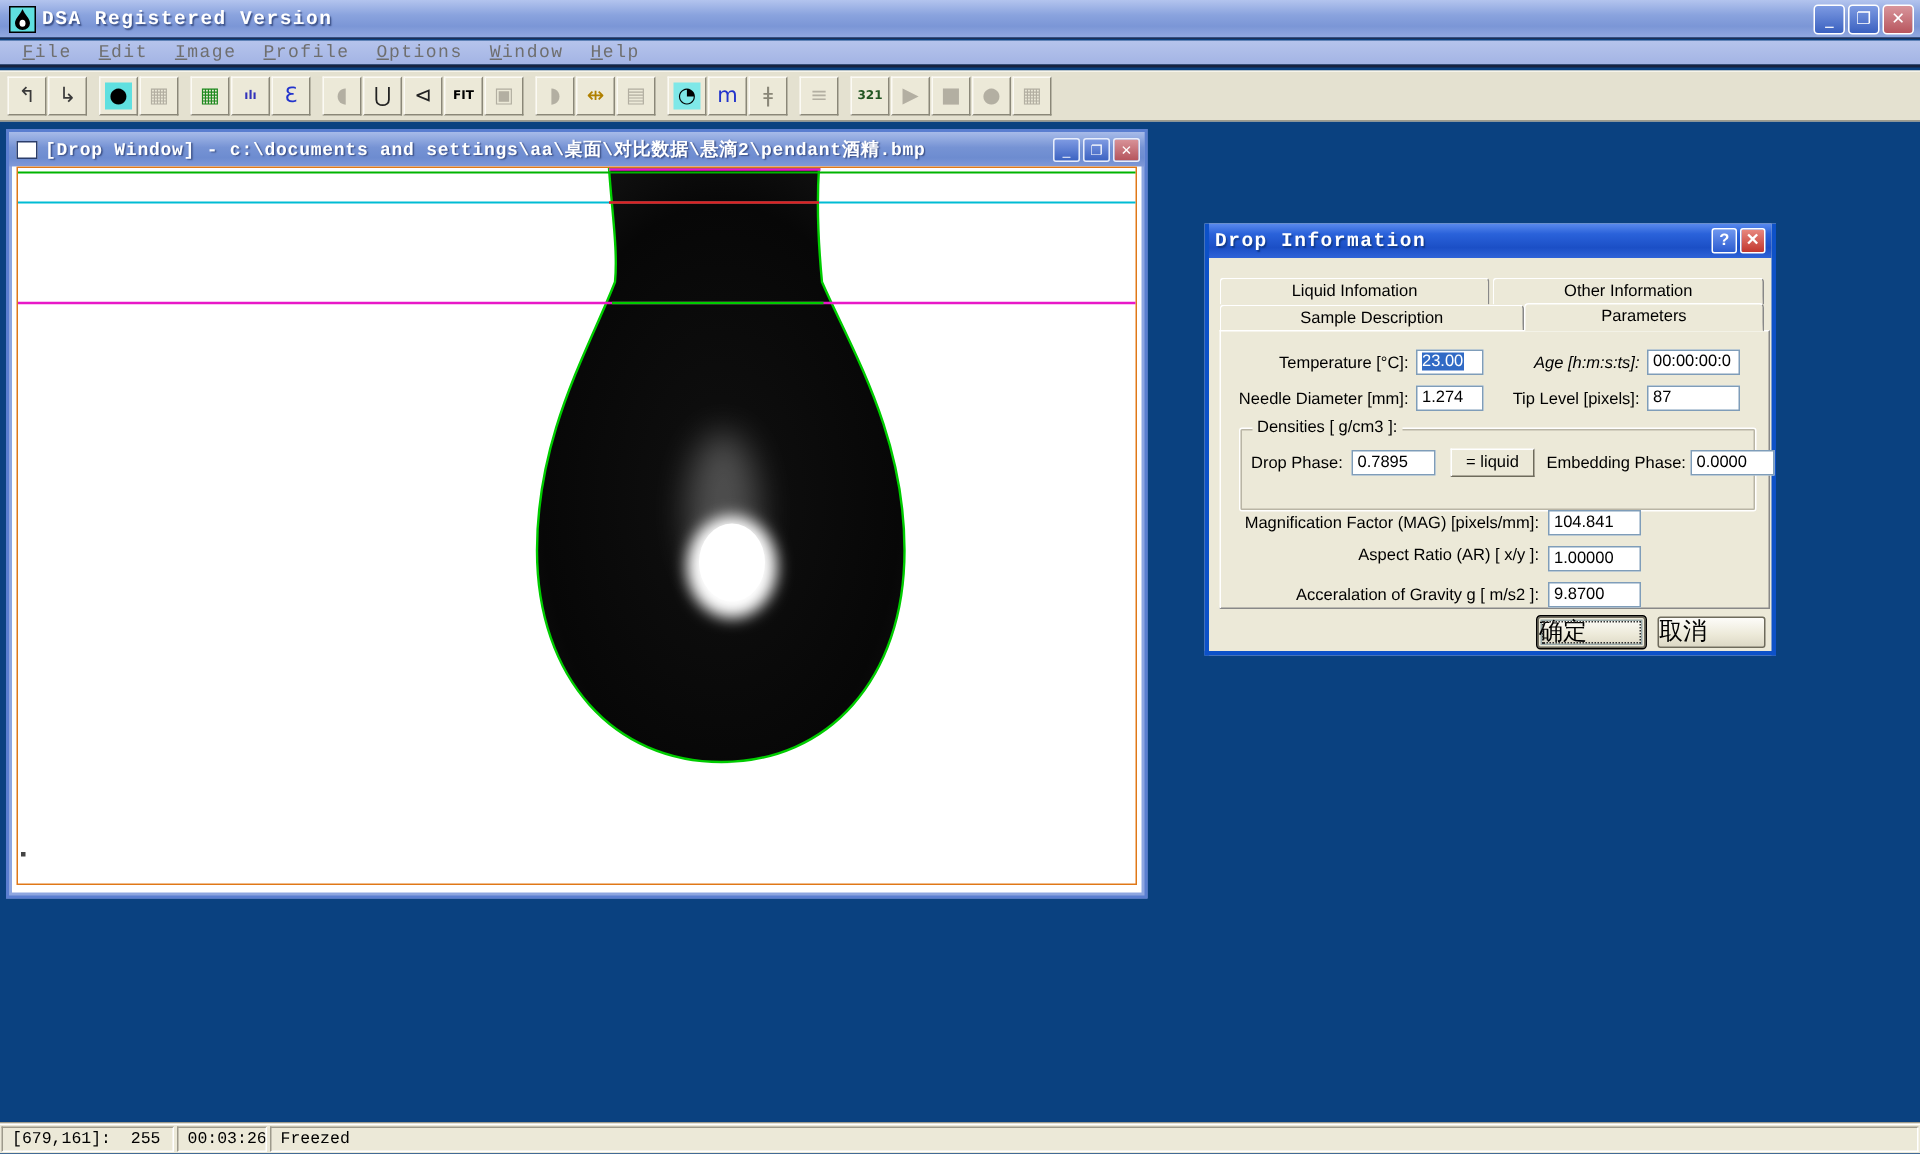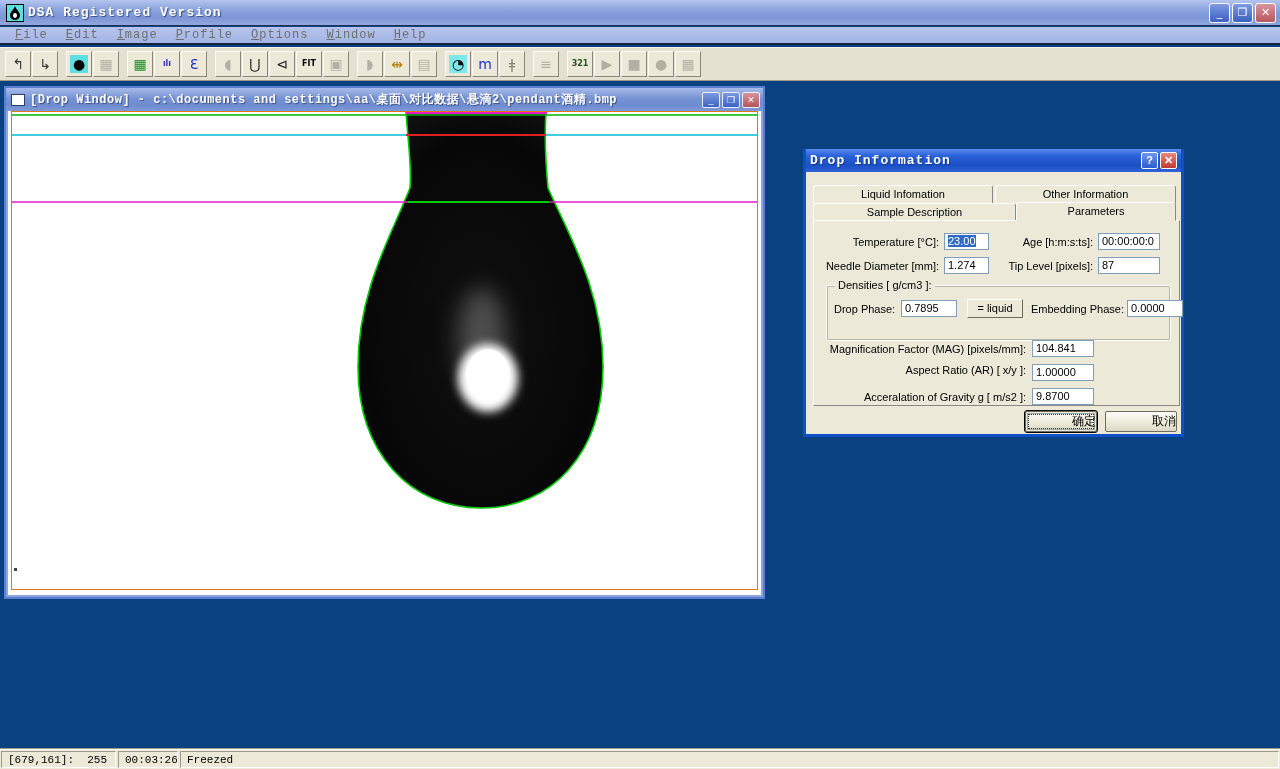--- a/index.html
+++ b/index.html
@@ -88,21 +88,21 @@
   .tbox { position:absolute; background:#fff; border:1px solid #7f9db9; font-size:11px;
     padding:1px 3px; height:17px; line-height:13px; color:#000; overflow:hidden; white-space:nowrap; }
   .tbox .sel { background:#316ac5; color:#fff; }
   .groupbox { position:absolute; border:1px solid #fff; outline:1px solid #b9b5a5; outline-offset:-2px;
     border-radius:2px; }
   .groupbox legend, .gb-caption { position:absolute; top:-7px; left:8px; background:#ece9d8;
     font-size:11px; padding:0 3px; }
   .small-btn { position:absolute; background:#ece9d8; border:1px solid; border-color:#fff #6e6b5c #6e6b5c #fff;
     font-size:11px; text-align:center; }
   .dlg-push { position:absolute; height:21px; width:72px; background:linear-gradient(180deg,#fdfcf9,#ece9d8 60%,#dcd8c5);
-    border:1px solid #6e6b5c; border-radius:2px; font-size:12px; text-align:right; line-height:19px;
+    border:1px solid #6e6b5c; border-radius:2px; font-size:16px; text-align:left; line-height:19px;
     font-family:"Liberation Sans", sans-serif; }
   .dlg-push.default { outline:1px solid #000; outline-offset:0px; box-shadow:inset 0 0 0 1px #ece9d8, inset 0 0 0 2px #9aa; }
   .dlg-push.default::after { content:""; position:absolute; inset:2px; border:1px dotted #333; }
 
   
   .statusbar { position:absolute; left:0; bottom:0; width:1280px; height:20px; background:#ece9d8;
     border-top:1px solid #fff; box-shadow:0 -1px 0 #9d9a8b; display:flex; align-items:stretch; }
   .sb-panel { border:1px solid; border-color:#9d9a8b #fff #fff #9d9a8b; margin:1px 1px 1px 1px;
     font-family:"Liberation Mono", monospace; font-size:11px; line-height:16px; padding:0 6px;
     white-space:pre; color:#000; overflow:hidden; }
@@ -277,21 +277,21 @@
 
   <div class="tab" style="left:7px; top:36px; width:180px;">Liquid Infomation</div>
   <div class="tab" style="left:189px; top:36px; width:181px;">Other Information</div>
   <div class="tab" style="left:7px; top:54px; width:203px;">Sample Description</div>
   <div class="tab active" style="left:210px; top:53px; width:160px; height:19px;">Parameters</div>
 
   <div class="tab-panel">
 
     <div class="lbl" style="right:240px; top:15px;">Temperature [°C]:</div>
     <div class="tbox" style="left:130px; top:12px; width:45px;"><span class="sel">23.00</span></div>
-    <div class="lbl" style="right:86px; top:15px;">Age [h:m:s:ts]:</div>
+    <div class="lbl" style="right:86px; top:15px;font-style:italic;">Age [h:m:s:ts]:</div>
     <div class="tbox" style="left:284px; top:12px; width:62px;">00:00:00:0</div>
 
     <div class="lbl" style="right:240px; top:39px;">Needle Diameter [mm]:</div>
     <div class="tbox" style="left:130px; top:36px; width:45px;">1.274</div>
     <div class="lbl" style="right:86px; top:39px;">Tip Level [pixels]:</div>
     <div class="tbox" style="left:284px; top:36px; width:62px;">87</div>
 
     <div class="groupbox" style="left:12px; top:64px; width:345px; height:56px;">
       <span class="gb-caption">Densities [ g/cm3 ]:</span>
       <div class="lbl" style="left:7px; top:17px; text-align:left;">Drop Phase:</div>

